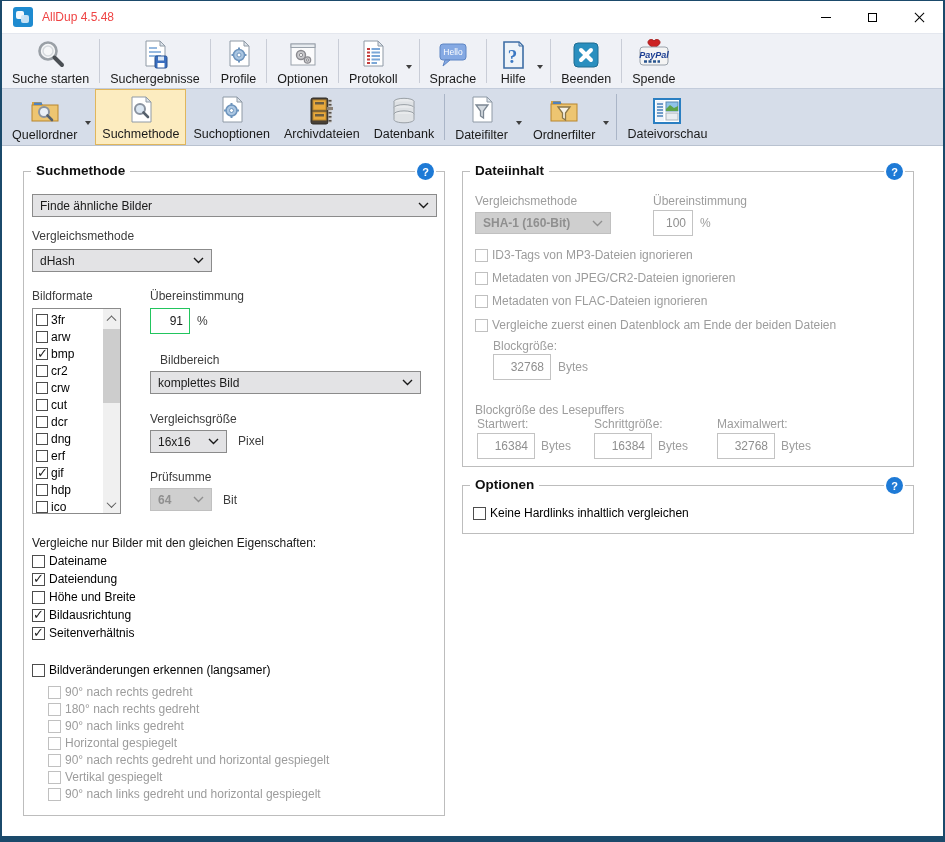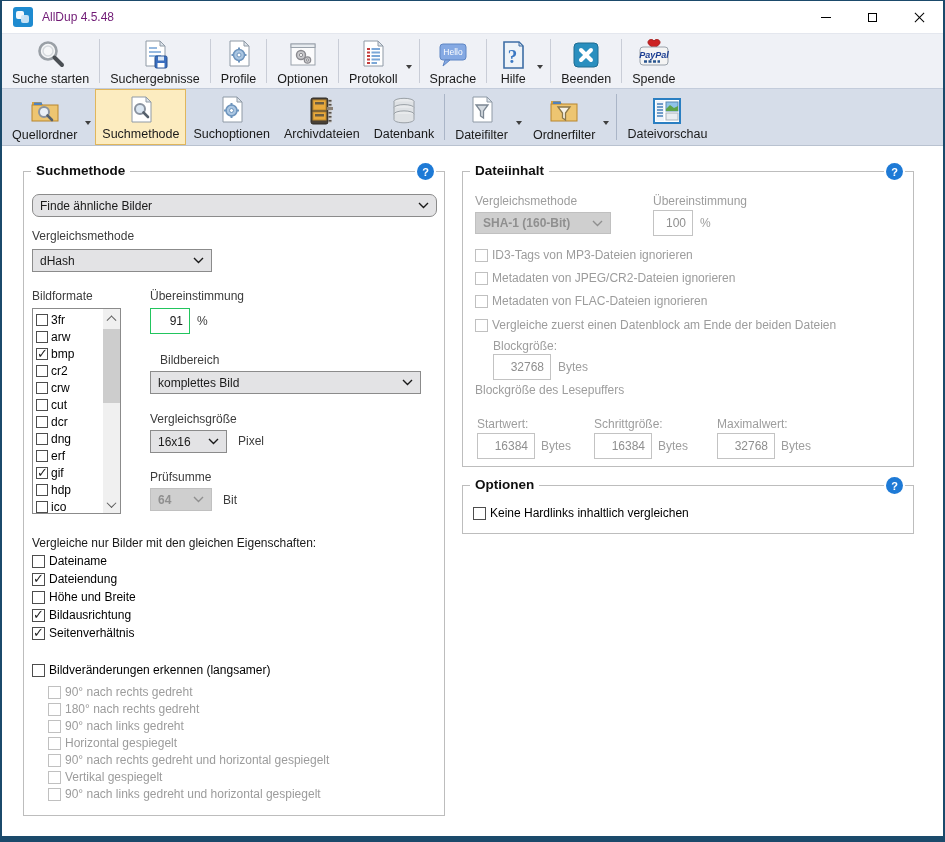--- a/index.html
+++ b/index.html
@@ -12,21 +12,21 @@
   .window {
     position:absolute; left:2px; top:1px; width:941px; height:835px;
     background:#fff; display:flex; flex-direction:column; overflow:hidden;
   }
   
   .titlebar { height:32px; background:#fff; position:relative; display:flex; align-items:center; flex:none; }
   .app-icon { width:20px; height:20px; margin-left:11px; border-radius:3px; background:#1e8bd0; position:relative; flex:none; }
   .app-icon .sq1,.app-icon .sq2 { position:absolute; background:#fff; border-radius:2px; opacity:.95; }
   .app-icon .sq1 { width:8px; height:8px; left:3px; top:4px; }
   .app-icon .sq2 { width:8px; height:8px; left:8px; top:8px; background:#cfe6f5; }
-  .title-text { margin-left:9px; font-size:12px; color:#701a75; }
+  .title-text { margin-left:9px; font-size:12px; color:#ef4444; }
   .win-controls { position:absolute; right:0; top:0; height:32px; display:flex; }
   .win-btn { width:47px; height:32px; display:flex; align-items:center; justify-content:center; }
   .g-min { width:10px; height:1px; background:#000; }
   .g-max { width:9px; height:9px; border:1px solid #000; }
   .g-close { position:relative; width:11px; height:11px; }
   .g-close::before,.g-close::after { content:""; position:absolute; left:-1px; top:5px; width:13px; height:1px; background:#000; }
   .g-close::before { transform:rotate(45deg); }
   .g-close::after { transform:rotate(-45deg); }
   
   .toolbar1 { height:55px; background:#eff1f6; border-top:1px solid #e4e7ee; display:flex; align-items:stretch; padding:0 3px; flex:none; }
@@ -384,21 +384,21 @@
       <div class="tlabel">Dateivorschau</div>
     </div>
   </div>
 
   <div class="content">
 
     <div class="group" style="left:21px; top:25px; width:422px; height:645px;">
       <div class="group-title">Suchmethode</div>
       <div class="help">?</div>
 
-      <div class="combo" style="left:8px; top:22px; width:405px; height:23px;border-radius:7px;">
+      <div class="combo" style="left:8px; top:22px; width:405px; height:23px;">
         <span>Finde ähnliche Bilder</span>
         <span class="chev">
             <svg width="11" height="7" viewBox="0 0 11 7">
               <polyline points="1,1 5.5,5.5 10,1" fill="none" stroke="currentColor" stroke-width="1.4"></polyline>
             </svg>
           </span>
       </div>
 
       <div class="flabel" style="left:8px; top:57px;">Vergleichsmethode</div>
       <div class="combo" style="left:8px; top:77px; width:180px; height:23px;">
@@ -601,21 +601,21 @@
         </div>
       <div class="cbrow disabled" style="left:12px; top:146px;">
           <span class="cb"></span>
           <span>Vergleiche zuerst einen Datenblock am Ende der beiden Dateien</span>
         </div>
 
       <div class="flabel disabled" style="left:30px; top:167px;">Blockgröße:</div>
       <input class="tinput disabled" style="left: 30px; top: 182px; width: 58px; height: 26px;" value="32768">
       <div class="unit disabled" style="left:95px; top:188px;">Bytes</div>
 
-      <div class="flabel disabled" style="left:12px; top:211px;">Blockgröße des Lesepuffers</div>
+      <div class="flabel disabled" style="left:12px; top:231px;">Blockgröße des Lesepuffers</div>
 
       <div class="flabel disabled" style="left:14px; top:245px;">Startwert:</div>
       <input class="tinput disabled" style="left: 14px; top: 261px; width: 58px; height: 26px;" value="16384">
       <div class="unit disabled" style="left:78px; top:267px;">Bytes</div>
 
       <div class="flabel disabled" style="left:131px; top:245px;">Schrittgröße:</div>
       <input class="tinput disabled" style="left: 131px; top: 261px; width: 58px; height: 26px;" value="16384">
       <div class="unit disabled" style="left:195px; top:267px;">Bytes</div>
 
       <div class="flabel disabled" style="left:254px; top:245px;">Maximalwert:</div>

